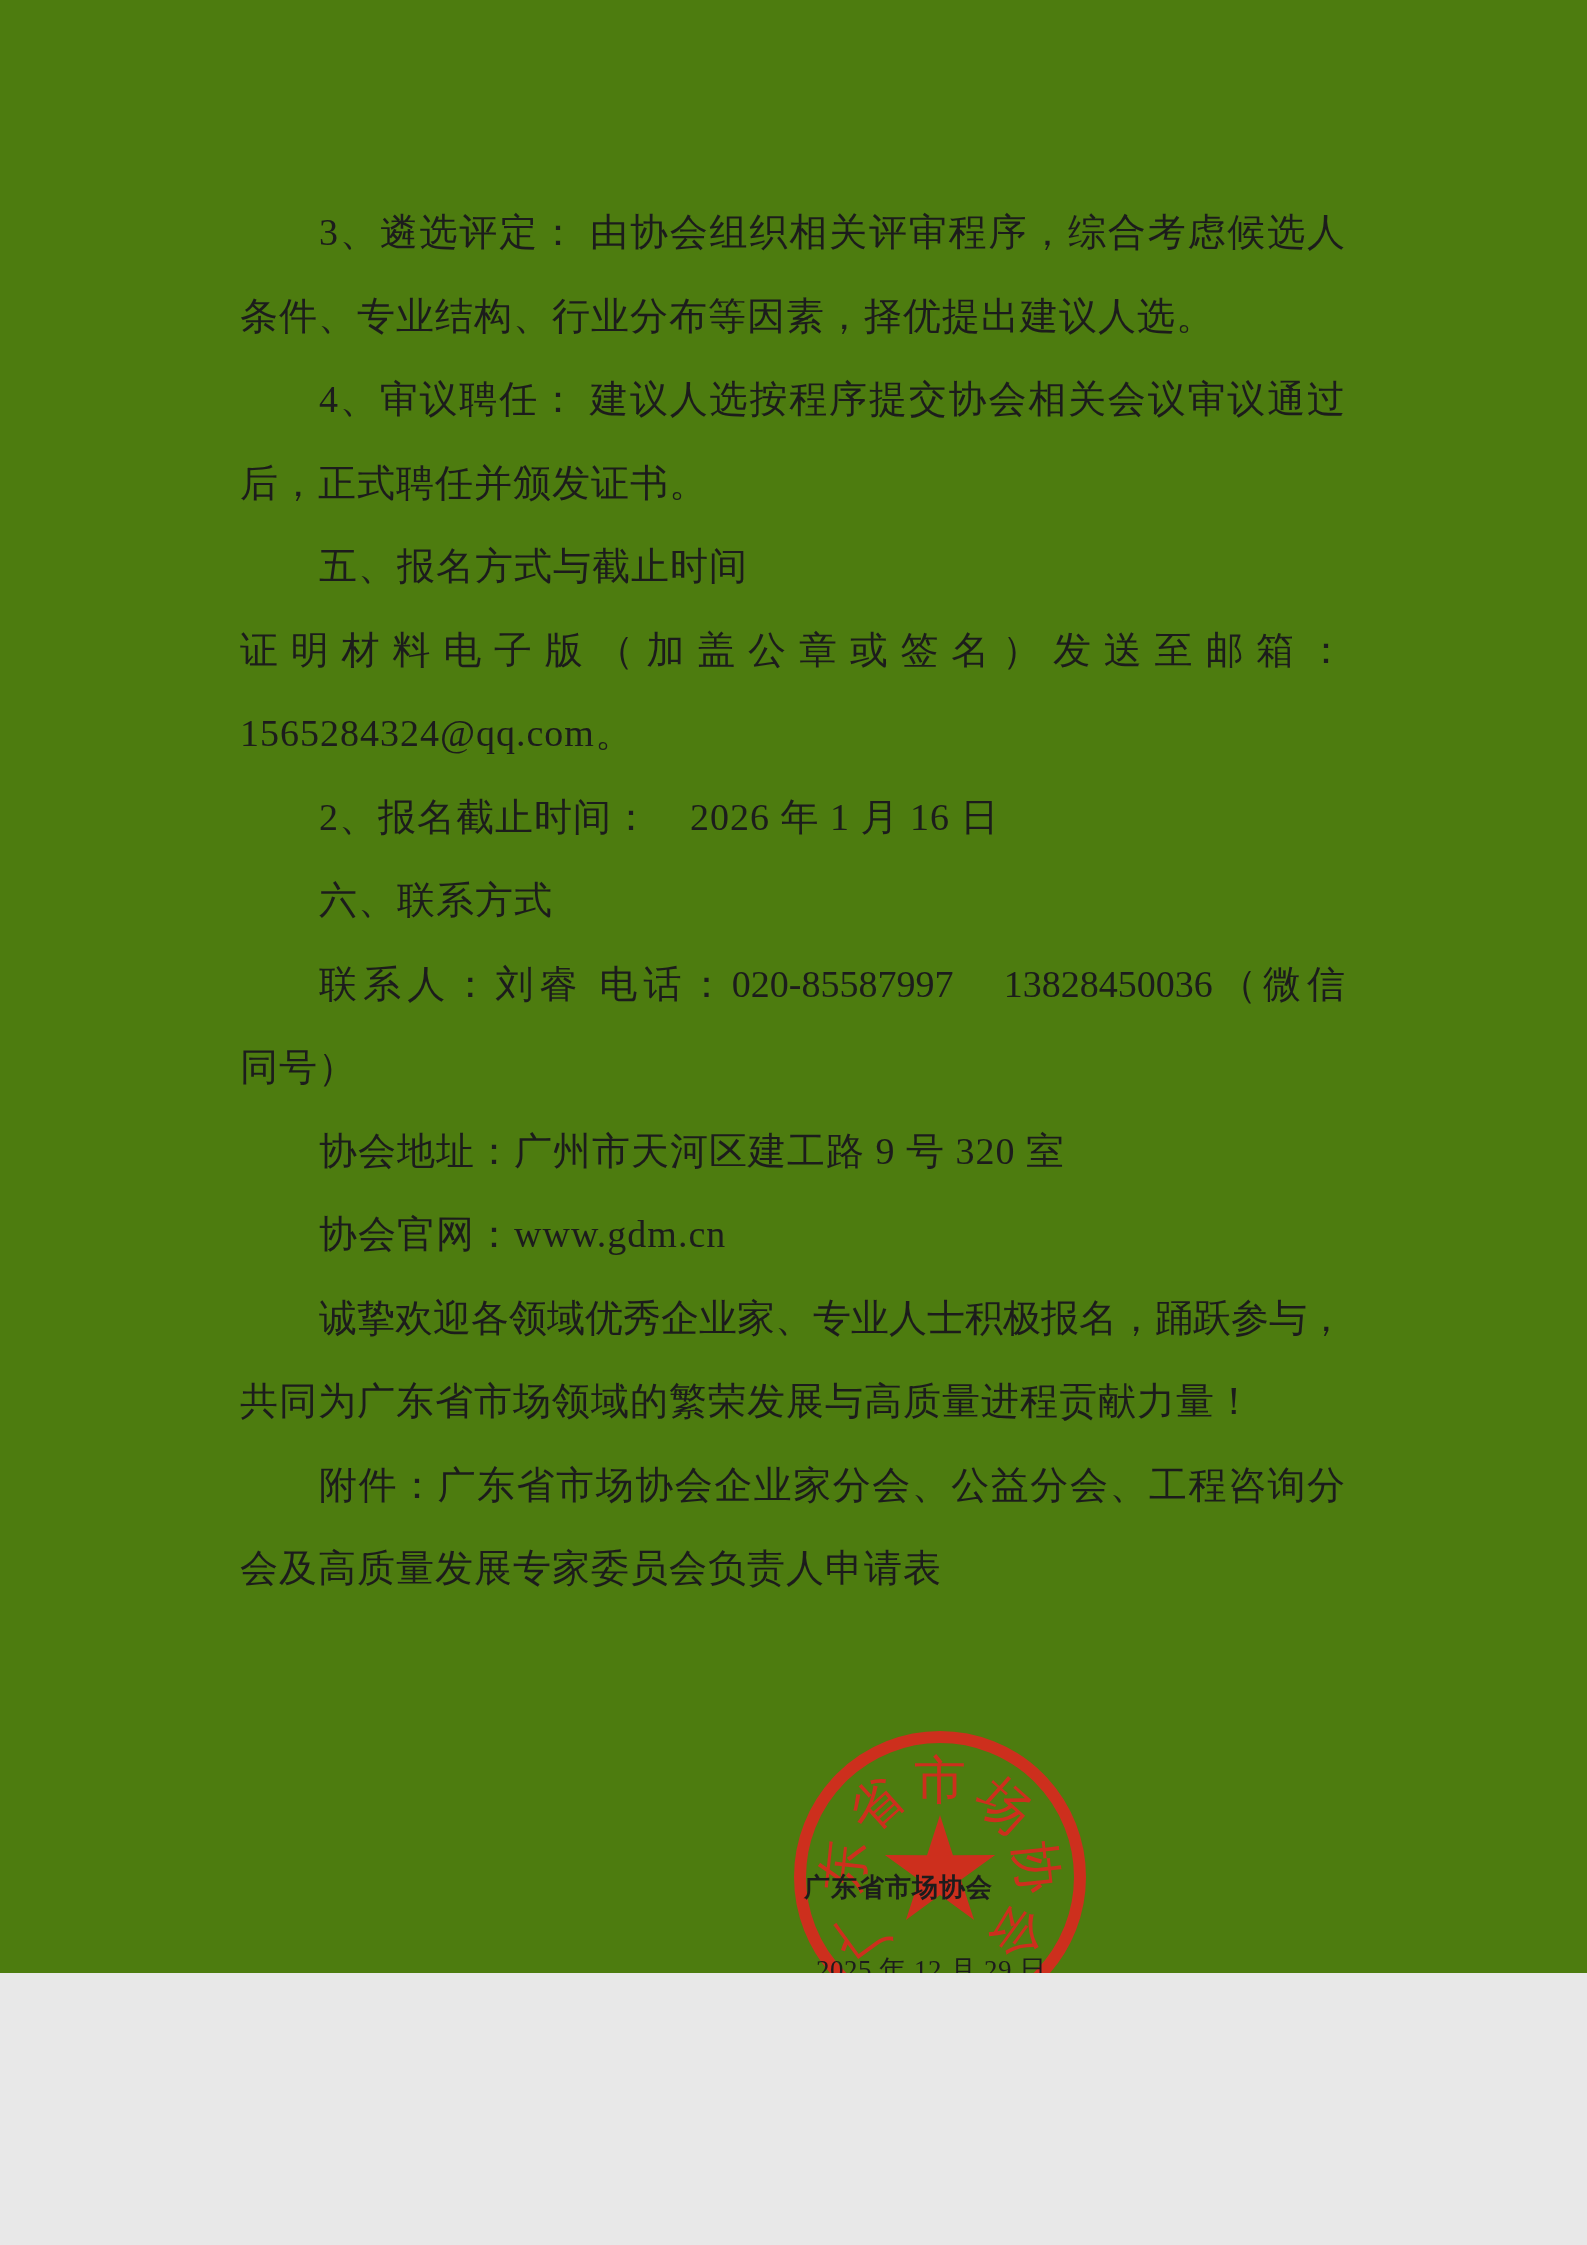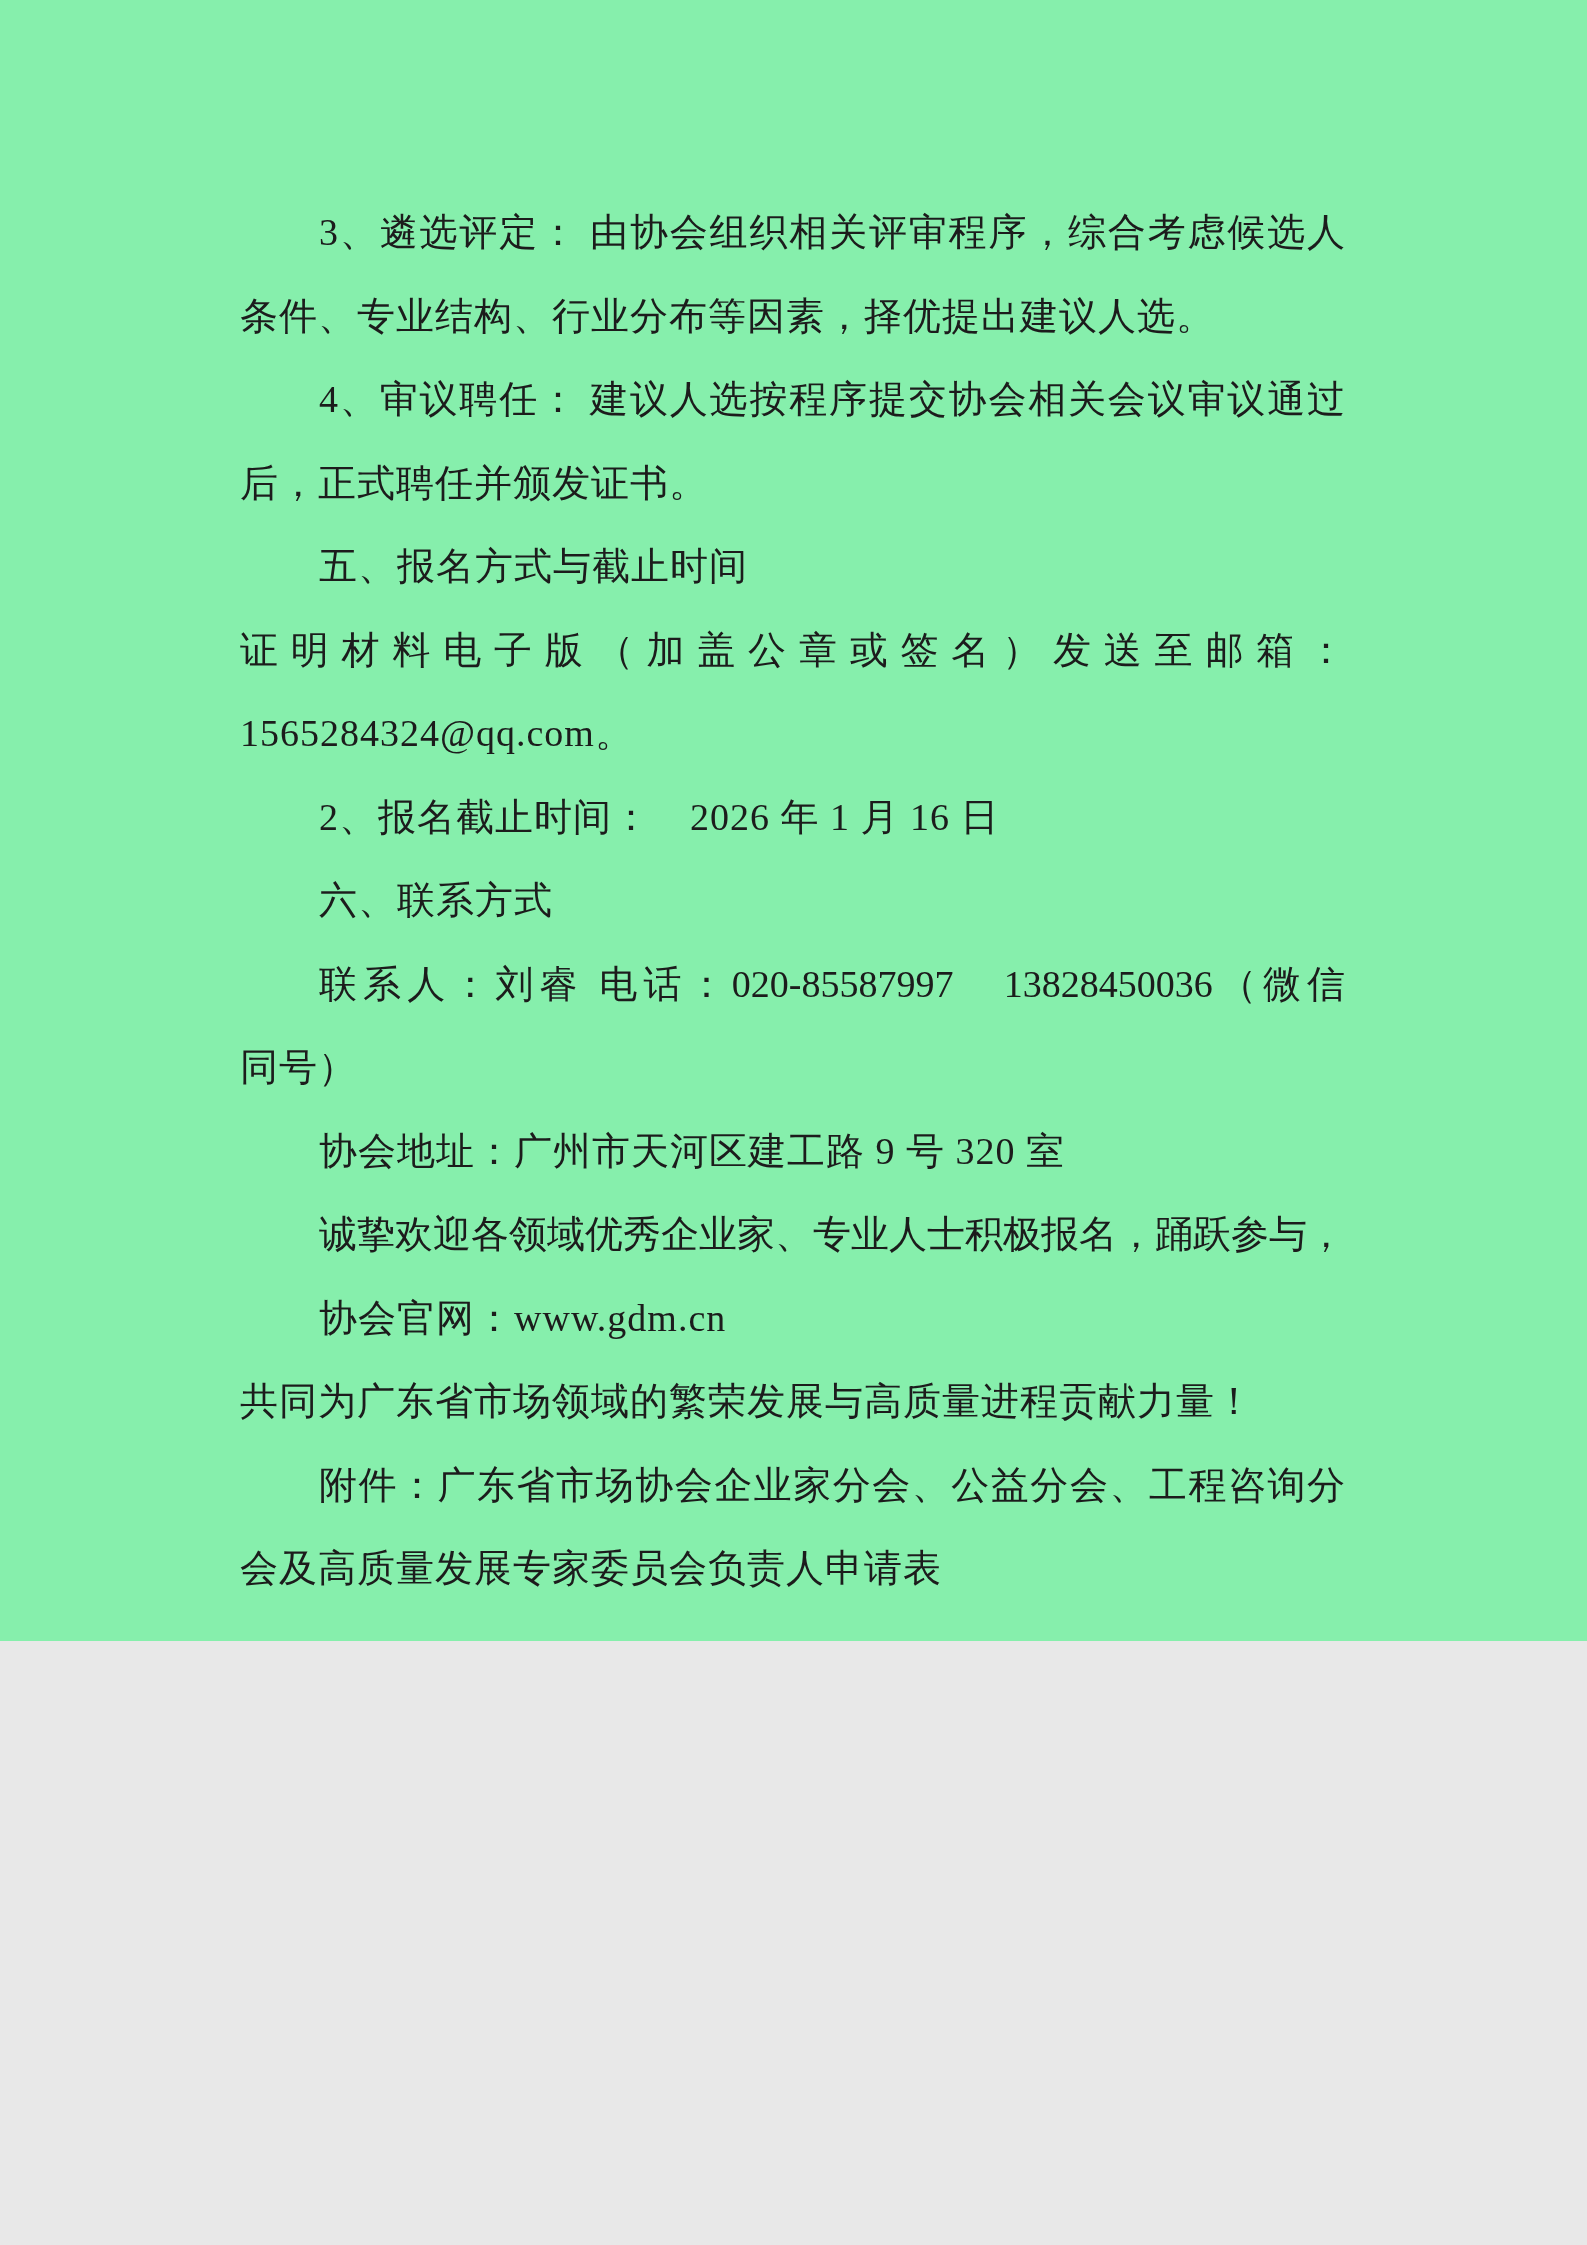--- a/index.html
+++ b/index.html
@@ -1,20 +1,20 @@
 <!DOCTYPE html>
 <html><head>
 <meta charset="utf-8">
 <style>
   html,body { margin:0; padding:0; background:#e8e8e8; }
   .page {
     position:relative;
-    width:1587px; height:1641px;
+    width:1587px; height:1973px;
     margin:0 auto;
-    background:#86efac;
+    background:#4d7c0f;
     overflow:hidden;
     font-family:"Liberation Serif","DejaVu Serif",serif;
     color:#1c1c1c;
   }
   .doc {
     position:absolute;
     left:240px; top:191px;
     width:1105px;
   }
   .ln {
@@ -57,22 +57,22 @@
     <div class="ln indent just">4、审议聘任： 建议人选按程序提交协会相关会议审议通过</div>
     <div class="ln">后，正式聘任并颁发证书。</div>
     <div class="ln indent bold">五、报名方式与截止时间</div>
     <div class="ln just">证明材料电子版（加盖公章或签名）发送至邮箱：</div>
     <div class="ln">1565284324@qq.com。</div>
     <div class="ln indent">2、报名截止时间：　2026 年 1 月 16 日</div>
     <div class="ln indent bold">六、联系方式</div>
     <div class="ln indent just">联系人：刘睿 电话：020-85587997　13828450036（微信</div>
     <div class="ln">同号）</div>
     <div class="ln indent">协会地址：广州市天河区建工路 9 号 320 室</div>
+    <div class="ln indent">协会官网：www.gdm.cn</div>
     <div class="ln indent just">诚挚欢迎各领域优秀企业家、专业人士积极报名，踊跃参与，</div>
-    <div class="ln indent">协会官网：www.gdm.cn</div>
     <div class="ln">共同为广东省市场领域的繁荣发展与高质量进程贡献力量！</div>
     <div class="ln indent just">附件：广东省市场协会企业家分会、公益分会、工程咨询分</div>
     <div class="ln">会及高质量发展专家委员会负责人申请表</div>
   </div>
 
   <svg class="seal-svg" viewBox="0 0 300 300" xmlns="http://www.w3.org/2000/svg">
     <circle cx="150" cy="150" r="140" fill="none" stroke-width="12" stroke="#d8291f"></circle>
     <path transform="translate(150,146)" d="M0,-58 L12.93,-17.8 L55.16,-17.92 L20.92,6.8 L34.09,46.92 L0,22 L-34.09,46.92 L-20.92,6.8 L-55.16,-17.92 L-12.93,-17.8 Z" fill="#d8291f"></path>
     <g font-size="52" text-anchor="middle" font-family="Liberation Serif, DejaVu Serif, serif" fill="#d8291f">
       <text x="150" y="71" transform="rotate(-126 150 150)">广</text>

